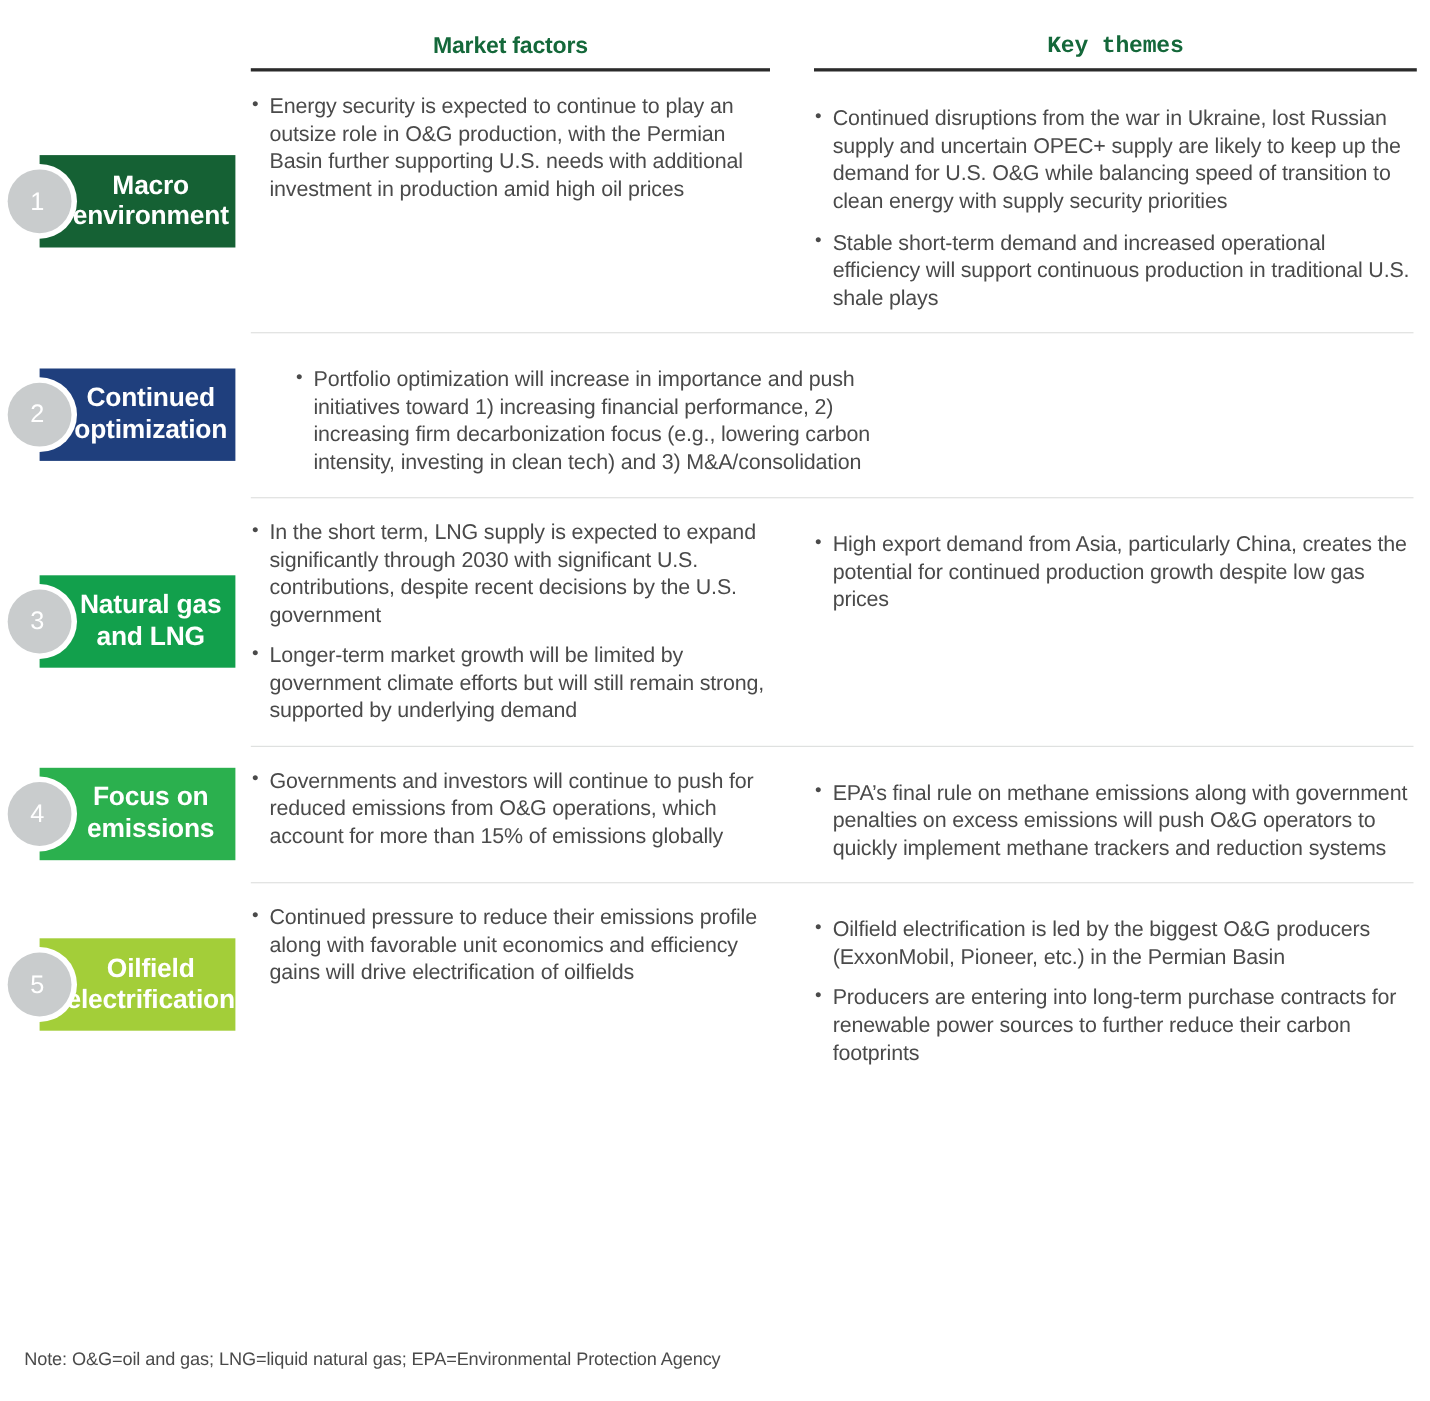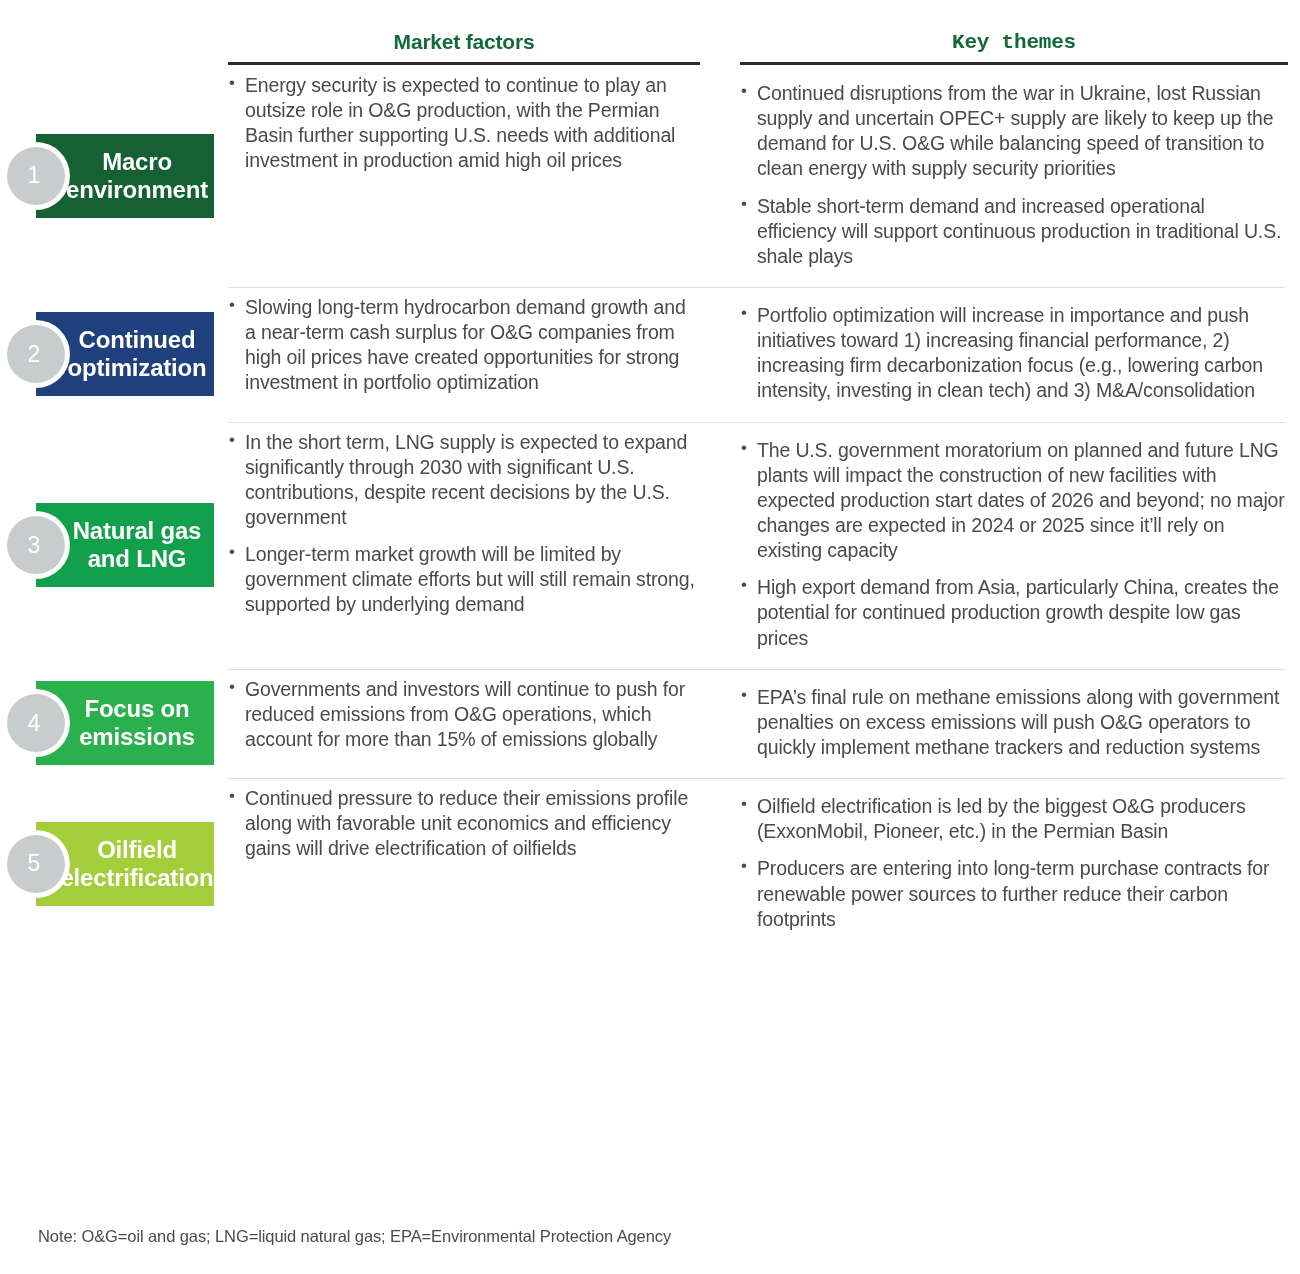--- a/index.html
+++ b/index.html
@@ -135,28 +135,28 @@
     font-size: 23px;
     font-weight: normal;
     line-height: 1;
     padding-right: 4px;
   }
 
   
   .market-cell {
     width: 472px;
     min-width: 472px;
-    padding: 8px 0 18px 0;
+    padding: 20px 0 18px 0;
     box-sizing: border-box;
   }
   .themes-cell {
     width: 548px;
     min-width: 548px;
     margin-left: 40px;
-    padding: 16px 0 18px 0;
+    padding: 31px 0 18px 0;
     box-sizing: border-box;
   }
 
   ul.bullets {
     margin: 0;
     padding: 0;
     list-style: none;
   }
   ul.bullets li {
     position: relative;
@@ -173,21 +173,21 @@
     position: absolute;
     left: 1px;
     top: -1px;
     font-size: 17px;
     color: #4a4a4a;
   }
 
   
   .footnotes {
     position: absolute;
-    left: 38px;
+    left: 22px;
     bottom: 26px;
     font-size: 16.5px;
     line-height: 1.42;
     color: #4a4a4a;
     letter-spacing: -0.1px;
   }
   .footnotes div { white-space: nowrap; }
 </style>
 </head>
 <body>
@@ -241,25 +241,20 @@
               <div class="disc">
                 <span class="num">2</span>
               </div>
             </div>
             <div class="label-text">
               <div>Continued</div>
               <div>optimization</div>
             </div>
           </div>
         </div>
-        <div class="market-cell">
-          <ul class="bullets">
-            <li>Slowing long-term hydrocarbon demand growth and a near-term cash surplus for O&amp;G companies from high oil prices have created opportunities for strong investment in portfolio optimization</li>
-          </ul>
-        </div>
         <div class="themes-cell">
           <ul class="bullets">
             <li>Portfolio optimization will increase in importance and push initiatives toward 1) increasing financial performance, 2) increasing firm decarbonization focus (e.g., lowering carbon intensity, investing in clean tech) and 3) M&amp;A/consolidation</li>
           </ul>
         </div>
       </div>
       <div class="row">
         <div class="divider-wrap"></div>
         <div class="label-cell">
           <div class="label-box" style="background: rgb(18, 160, 76);">
@@ -276,21 +271,20 @@
           </div>
         </div>
         <div class="market-cell">
           <ul class="bullets">
             <li>In the short term, LNG supply is expected to expand significantly through 2030 with significant U.S. contributions, despite recent decisions by the U.S. government</li>
             <li>Longer-term market growth will be limited by government climate efforts but will still remain strong, supported by underlying demand</li>
           </ul>
         </div>
         <div class="themes-cell">
           <ul class="bullets">
-            <li>The U.S. government moratorium on planned and future LNG plants will impact the construction of new facilities with expected production start dates of 2026 and beyond; no major changes are expected in 2024 or 2025 since it’ll rely on existing capacity</li>
             <li>High export demand from Asia, particularly China, creates the potential for continued production growth despite low gas prices</li>
           </ul>
         </div>
       </div>
       <div class="row">
         <div class="divider-wrap"></div>
         <div class="label-cell">
           <div class="label-box" style="background: rgb(43, 176, 78);">
             <div class="badge">
               <div class="ring"></div>

